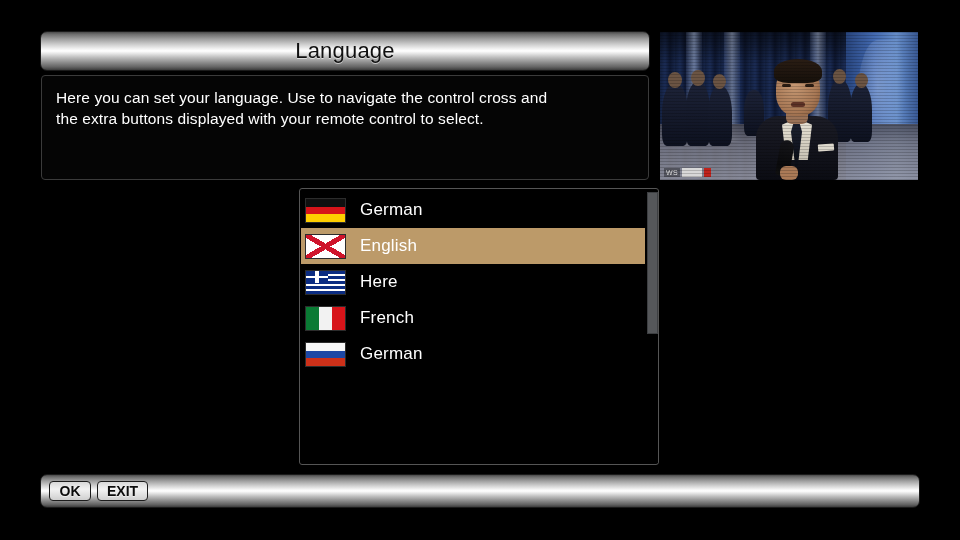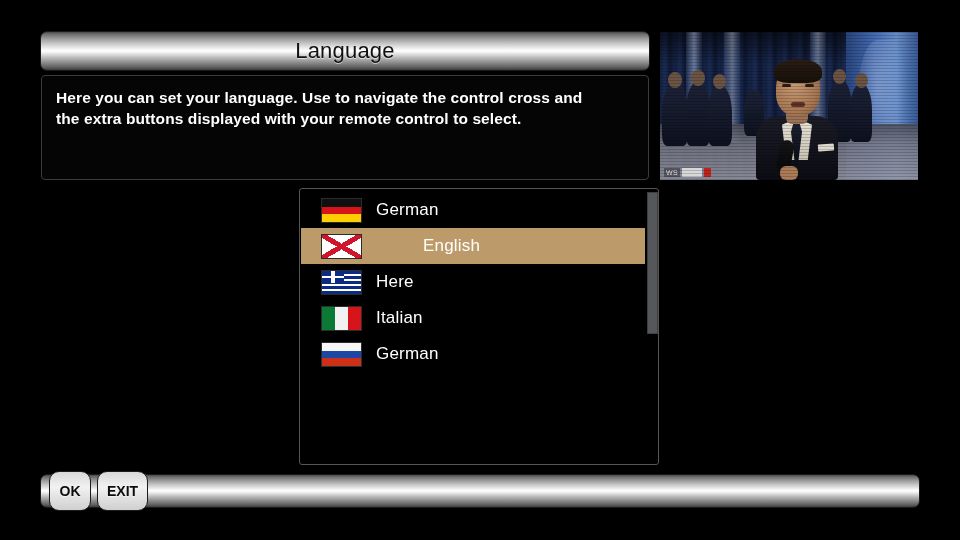--- a/index.html
+++ b/index.html
@@ -60,21 +60,20 @@
   #desc-panel {
     position: absolute;
     left: 41px;
     top: 75px;
     width: 608px;
     height: 105px;
     background: #050505;
     border: 1px solid #3b3b3b;
     border-radius: 4px;
     padding: 11px 14px 4px 14px;
-    font-weight: bold;
   }
   #desc-text {
     color: #ffffff;
     font-size: 15.5px;
     line-height: 21px;
     letter-spacing: 0.1px;
     white-space: pre-line;
   }
 
   
@@ -218,25 +217,24 @@
   }
   #list-inner {
     position: absolute;
     left: 1px; top: 3px;
     width: 344px;
   }
   .lang-row {
     display: flex;
     align-items: center;
     height: 36px;
-    padding-left: 20px;
+    padding-left: 4px;
   }
   .lang-row.selected {
     background: #bc9a69;
-    gap: 47px;
   }
   .flag {
     width: 41px;
     height: 25px;
     flex: 0 0 41px;
     border: 1px solid #2c2c2c;
     position: relative;
     overflow: hidden;
   }
   .lang-label {
@@ -310,32 +308,32 @@
     left: 40px;
     top: 474px;
     width: 880px;
     height: 34px;
     display: flex;
     align-items: center;
     padding-left: 8px;
     gap: 6px;
   }
   .softkey {
-    height: 40px;
+    height: 20px;
     min-width: 42px;
     padding: 0 9px;
     display: flex;
     align-items: center;
     justify-content: center;
     font-size: 14px;
     font-weight: 700;
     color: #0c0c0c;
     background: linear-gradient(to bottom, #d8d8d8 0%, #f2f2f2 40%, #cfcfcf 100%);
     border: 1px solid #1c1c1c;
-    border-radius: 10px;
+    border-radius: 4px;
     text-shadow: 0 1px 0 rgba(255,255,255,0.5);
   }
 </style>
 </head>
 <body>
 
 <div id="screen">
 
   <div id="title-bar" class="metal">
     <span id="title-text">Language</span>
@@ -401,21 +399,21 @@
       </div>
 
 
       <div class="lang-row">
         <span class="flag f-gr"></span>
         <span class="lang-label">Here</span>
       </div>
 
       <div class="lang-row">
         <span class="flag f-it"></span>
-        <span class="lang-label">Italian</span>
+        <span class="lang-label">French</span>
       </div>
 
 
       <div class="lang-row">
         <span class="flag f-ru"></span>
         <span class="lang-label">German</span>
       </div>
 
     </div>
 

